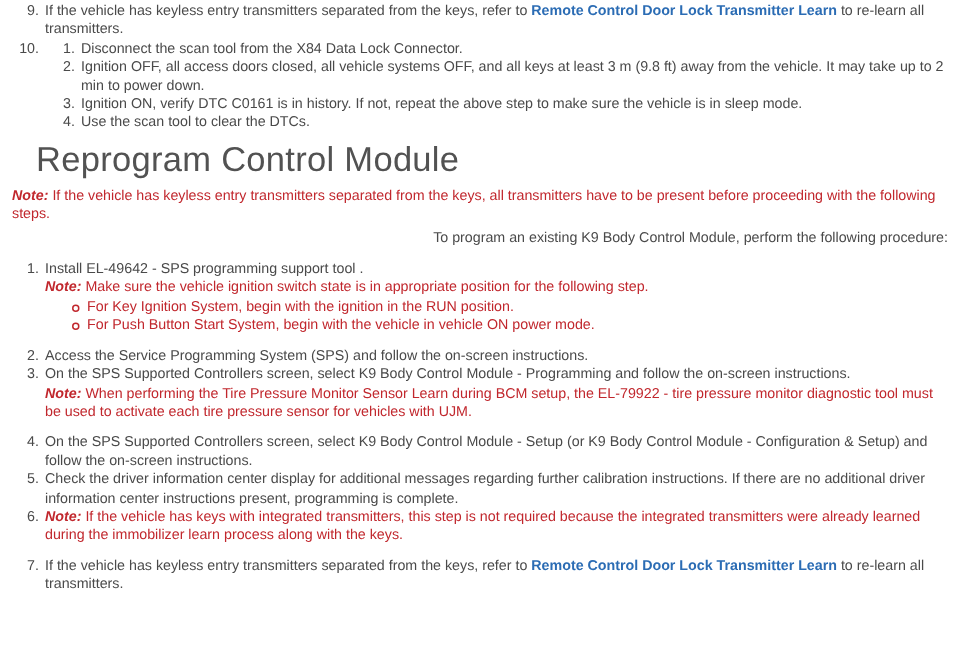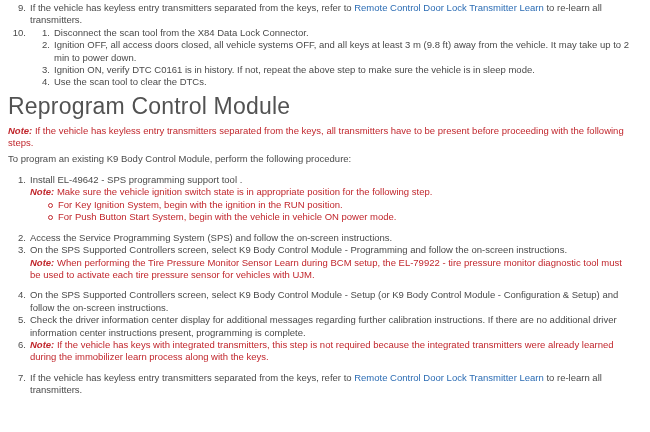--- a/index.html
+++ b/index.html
@@ -7,29 +7,29 @@
     width:650px;height:432px;overflow:hidden;background:#ffffff;
     font-family:"Liberation Sans",sans-serif;
     font-size:9.5px;line-height:12.4px;color:#4a4a4a;
   }
   .page{padding:2px 18px 0 8px;}
   .row{display:flex;align-items:flex-start;}
   .num{flex:none;width:18px;text-align:right;margin-right:4px;}
   .li-body{flex:1;min-width:0;}
   .sublist{margin:0;}
   .sublist .num{width:20px;}
-  a.doclink{color:#2b6cb4;text-decoration:none;cursor:pointer;}
+  a.doclink{color:#2b6cb4;text-decoration:none;cursor:pointer;font-weight:bold;}
   h1.section-heading{
     font-size:23px;line-height:25px;font-weight:400;color:#525252;
-    margin:5px 0 6px 0;letter-spacing:.2px;
+    margin:5px 0 6px 16px;letter-spacing:.2px;
   }
   .note-text,.note-label{color:#c1272d;}
   .note-label{font-weight:bold;font-style:italic;}
   p.para{margin:0 0 3px 0;}
-  p.intro{margin:0 0 9px 0;color:#4a4a4a;}
+  p.intro{margin:0 0 9px 0;color:#4a4a4a;text-align:right;}
   .note-block{margin:0;}
   .step{margin-bottom:0;}
   .gap-after{margin-bottom:8px;}
   .red-bullets{margin:0;}
   .red-bullets .bullet-row{display:flex;align-items:flex-start;margin-left:18px;}
   .circle-bullet{
     flex:none;width:3px;height:3px;border:1px solid #c1272d;border-radius:50%;
     margin:4px 5px 0 0;
   }
   .red-bullets .b-text{color:#c1272d;}

